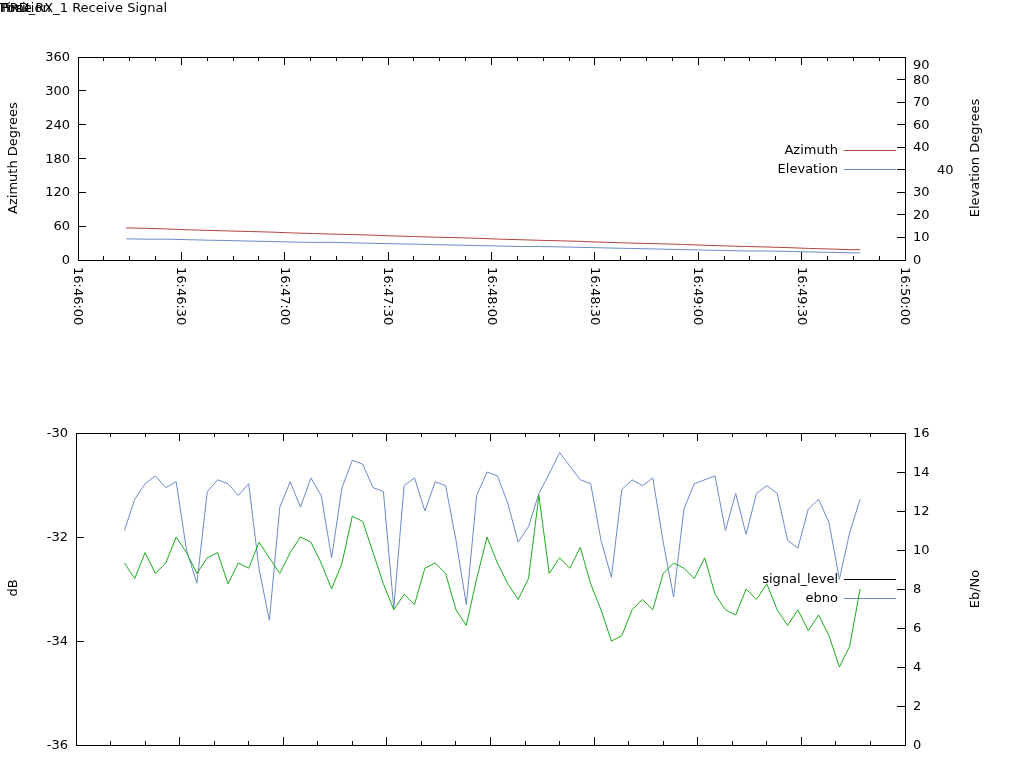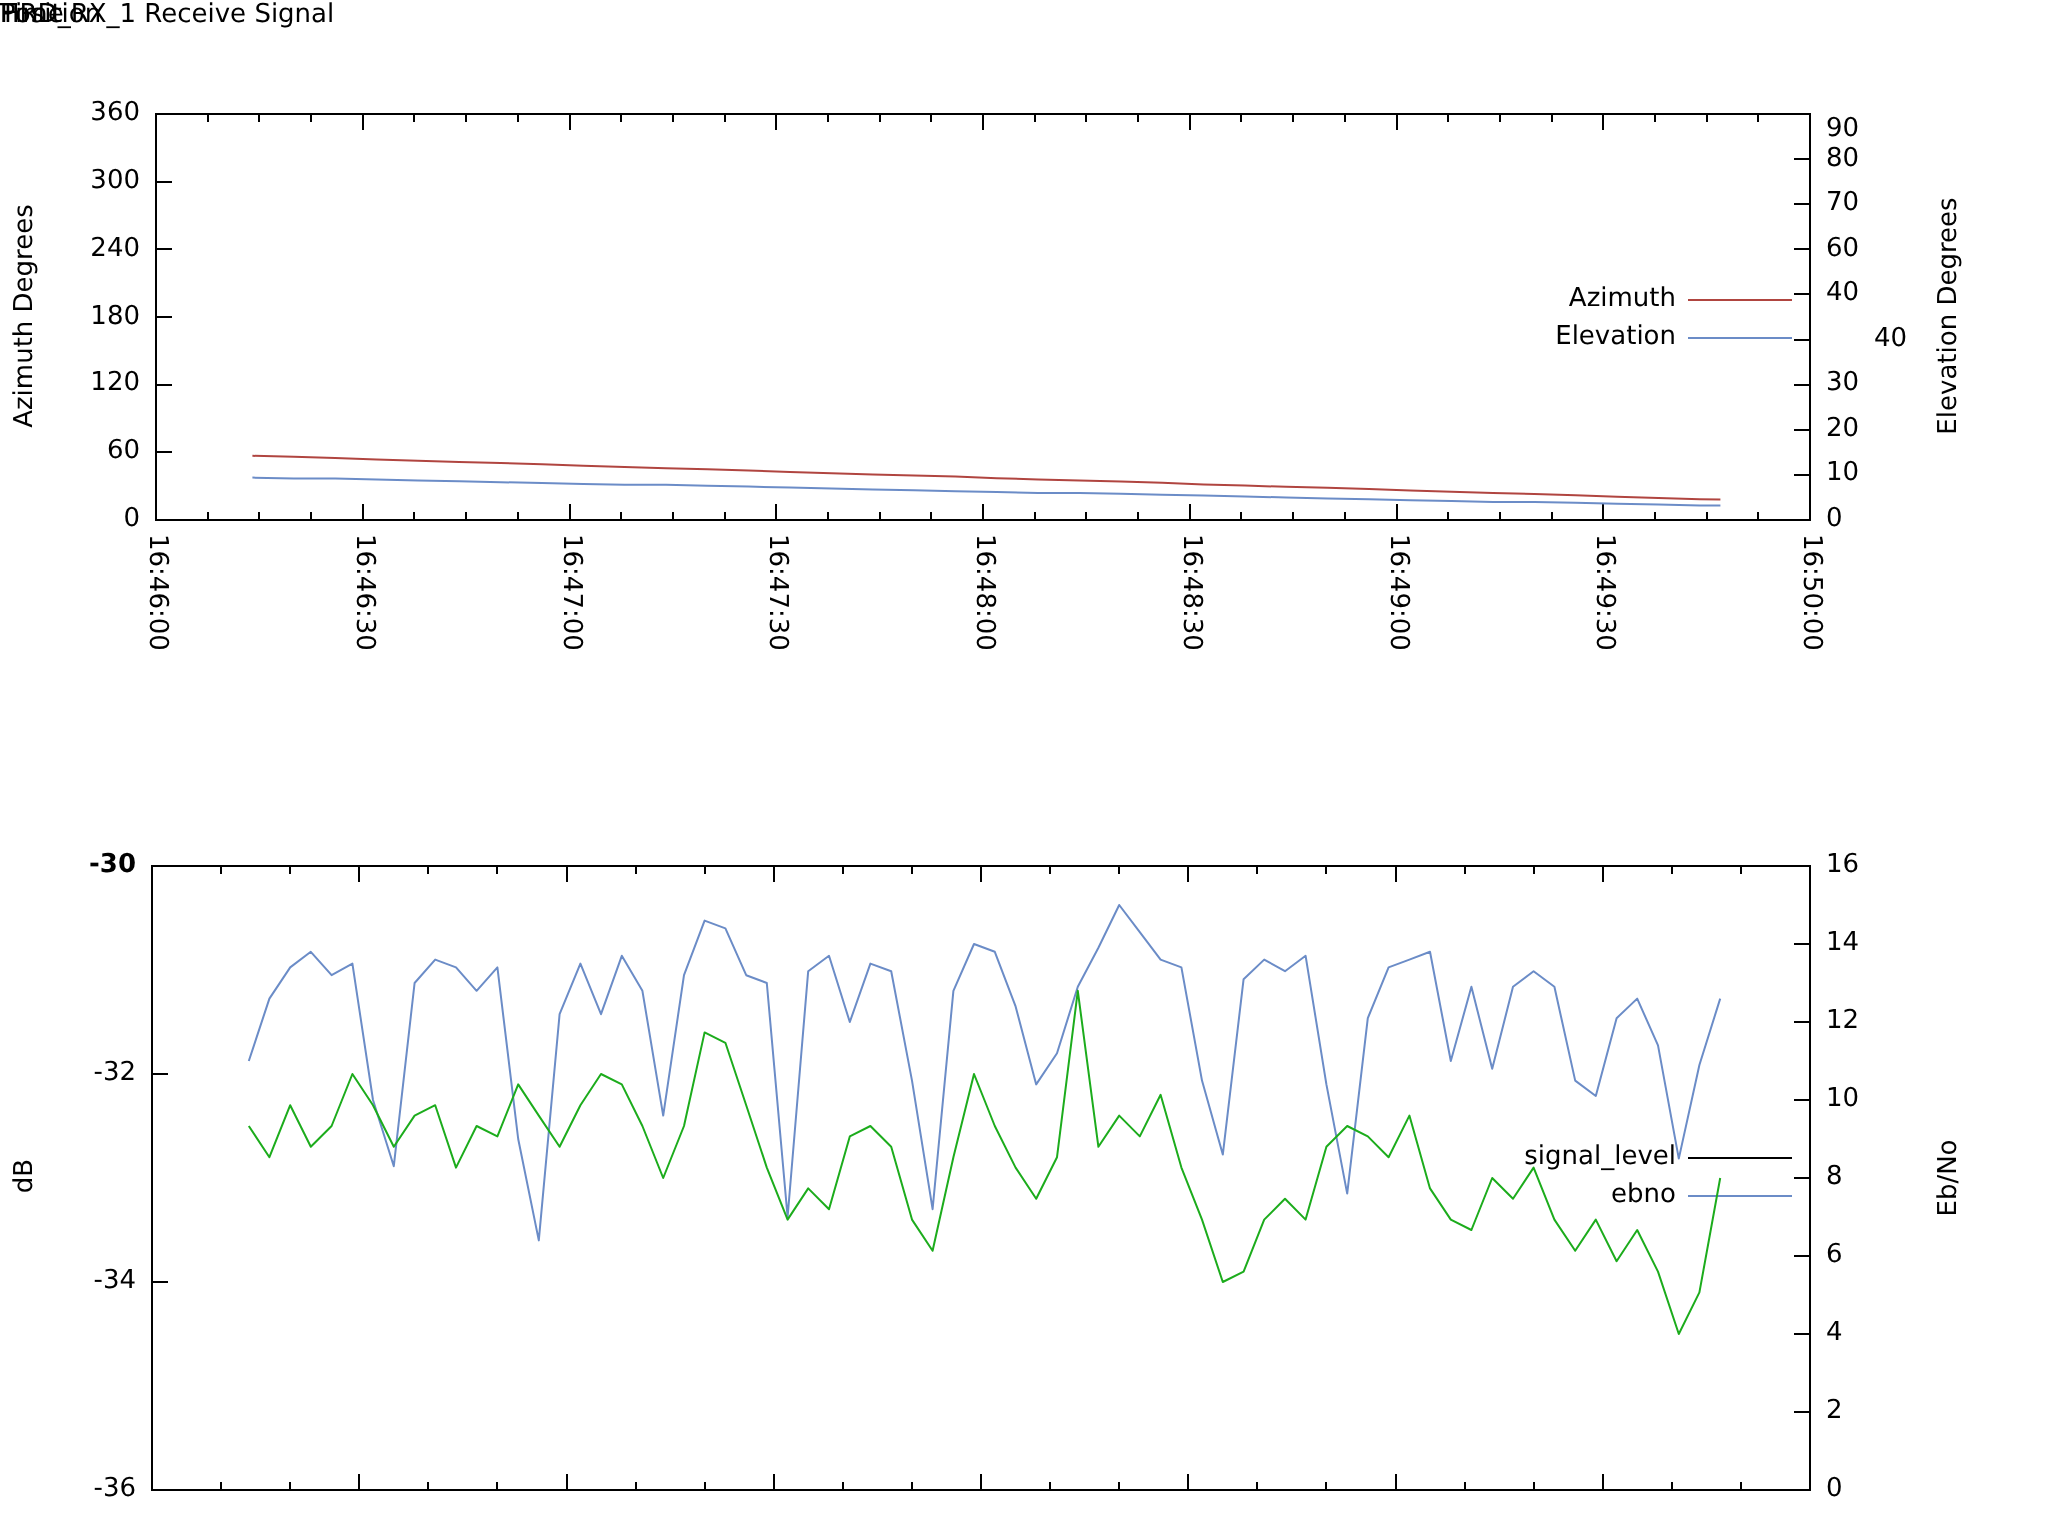--- a/index.html
+++ b/index.html
@@ -222,21 +222,21 @@
     <div class="txt" style="left: 913px; width: 44px; top: 184.333px;">30</div>
     <div class="txt" style="left: 913px; width: 44px; top: 161.778px; margin-left: 24px;">40</div>
     <div class="txt" style="left: 913px; width: 44px; top: 139.222px;">40</div>
     <div class="txt" style="left: 913px; width: 44px; top: 116.667px;">60</div>
     <div class="txt" style="left: 913px; width: 44px; top: 94.1111px;">70</div>
     <div class="txt" style="left: 913px; width: 44px; top: 71.5556px;">80</div>
     <div class="txt" style="left: 913px; width: 44px; top: 57px;">90</div>
     <div class="txt right" style="left: 4px; width: 64px; top: 737px;">-36</div>
     <div class="txt right" style="left: 4px; width: 64px; top: 633px; text-align: right;">-34</div>
     <div class="txt right" style="left: 4px; width: 64px; top: 529px;">-32</div>
-    <div class="txt right" style="left: 4px; width: 64px; top: 425px; font-weight: bold;">-30</div>
+    <div class="txt right" style="left: 4px; width: 64px; top: 425px;">-30</div>
     <div class="txt" style="left: 913px; width: 44px; top: 737px;">0</div>
     <div class="txt" style="left: 913px; width: 44px; top: 698px;">2</div>
     <div class="txt" style="left: 913px; width: 44px; top: 659px;">4</div>
     <div class="txt" style="left: 913px; width: 44px; top: 620px;">6</div>
     <div class="txt" style="left: 913px; width: 44px; top: 581px;">8</div>
     <div class="txt" style="left: 913px; width: 44px; top: 542px;">10</div>
     <div class="txt" style="left: 913px; width: 44px; top: 503px;">12</div>
     <div class="txt" style="left: 913px; width: 44px; top: 464px;">14</div>
     <div class="txt" style="left: 913px; width: 44px; top: 425px;">16</div>
   </div>

